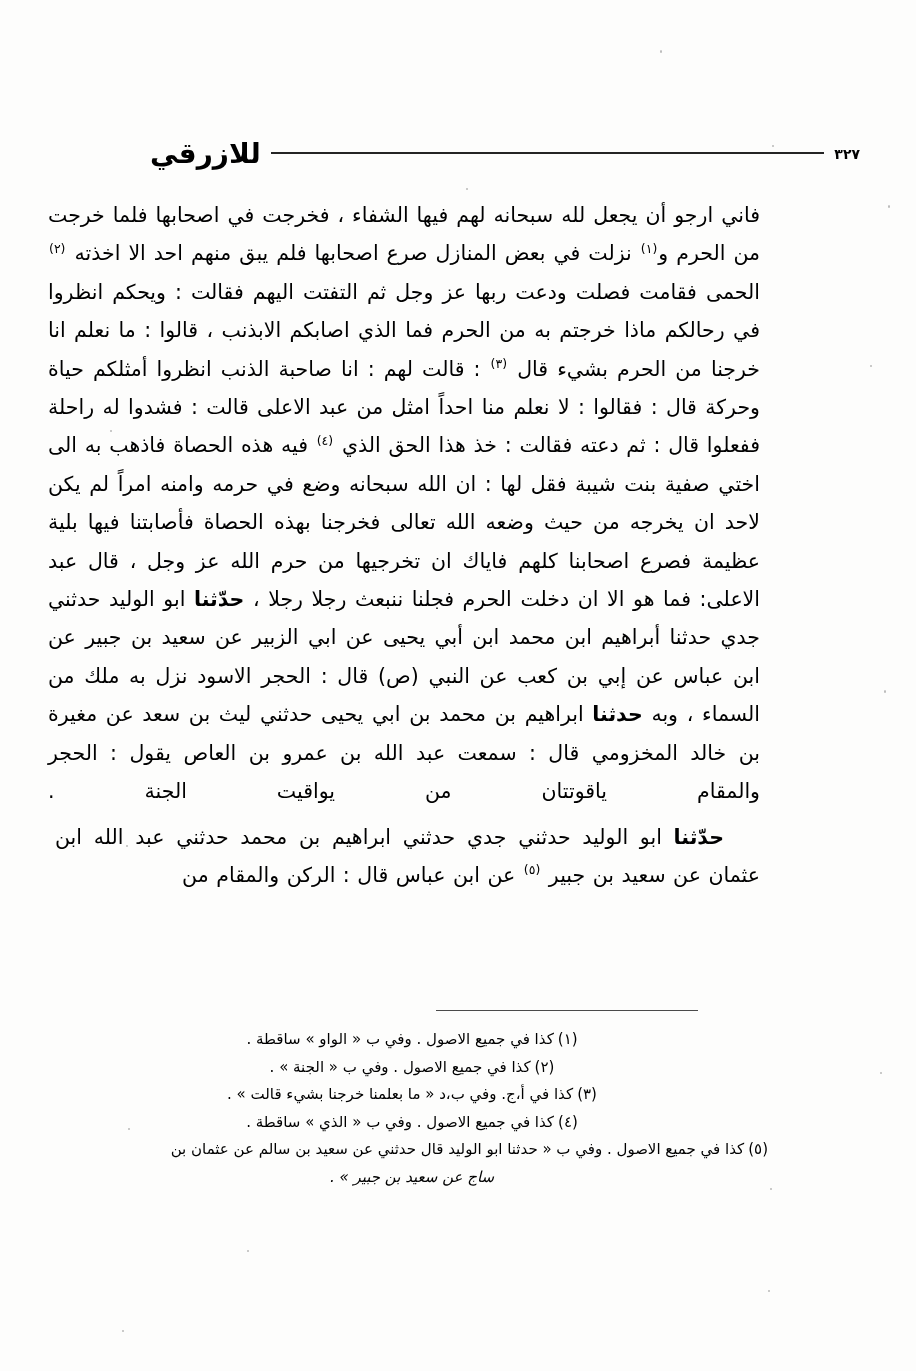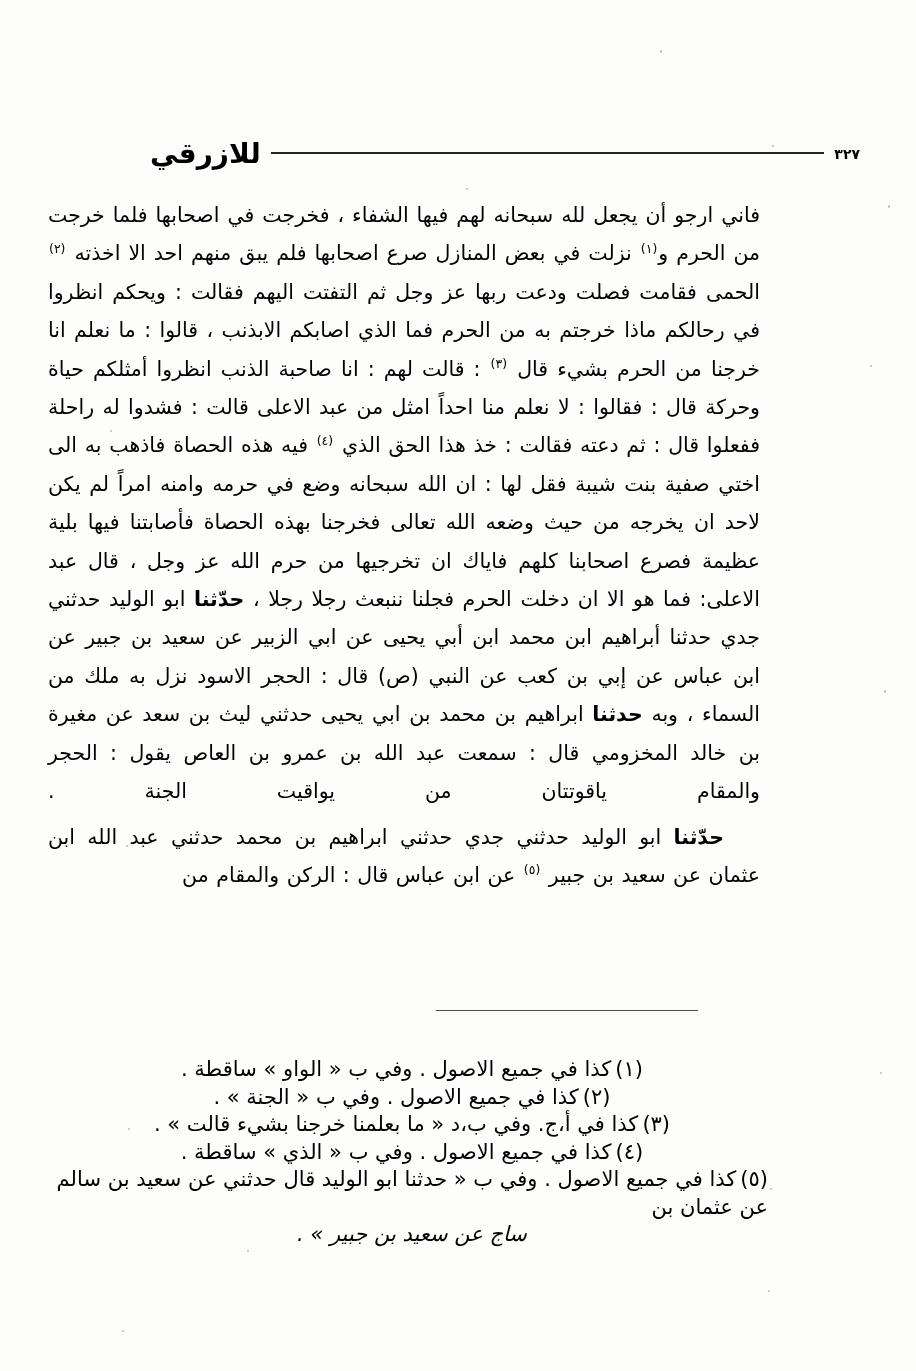--- a/index.html
+++ b/index.html
@@ -80,20 +80,21 @@
     font-size: 20.5px;
     line-height: 38.4px;
     letter-spacing: 0px;
     word-spacing: 1px;
   }
   .body p {
     margin: 0;
   }
   .body p + p {
     margin-top: 7px;
+    margin-left: 7px;
   }
   .p-indent {
     text-indent: 36px;
   }
   .last-loose {
     text-align-last: right;
   }
   .bold {
     font-weight: 700;
   }
@@ -110,25 +111,25 @@
     position: absolute;
     top: 1010px;
     right: 218px;
     width: 262px;
     height: 0;
     border-top: 1.5px solid #2a2a2a;
     opacity: .85;
   }
   .footnotes {
     position: absolute;
-    top: 1056px;
+    top: 1026px;
     right: 148px;
     width: 712px;
     direction: rtl;
-    font-size: 21px;
+    font-size: 15px;
     line-height: 27.5px;
   }
   .fn-line {
     margin: 0;
     text-align: center;
     white-space: nowrap;
   }
   .fn-line.fn-wide {
     text-align: right;
     white-space: normal;

